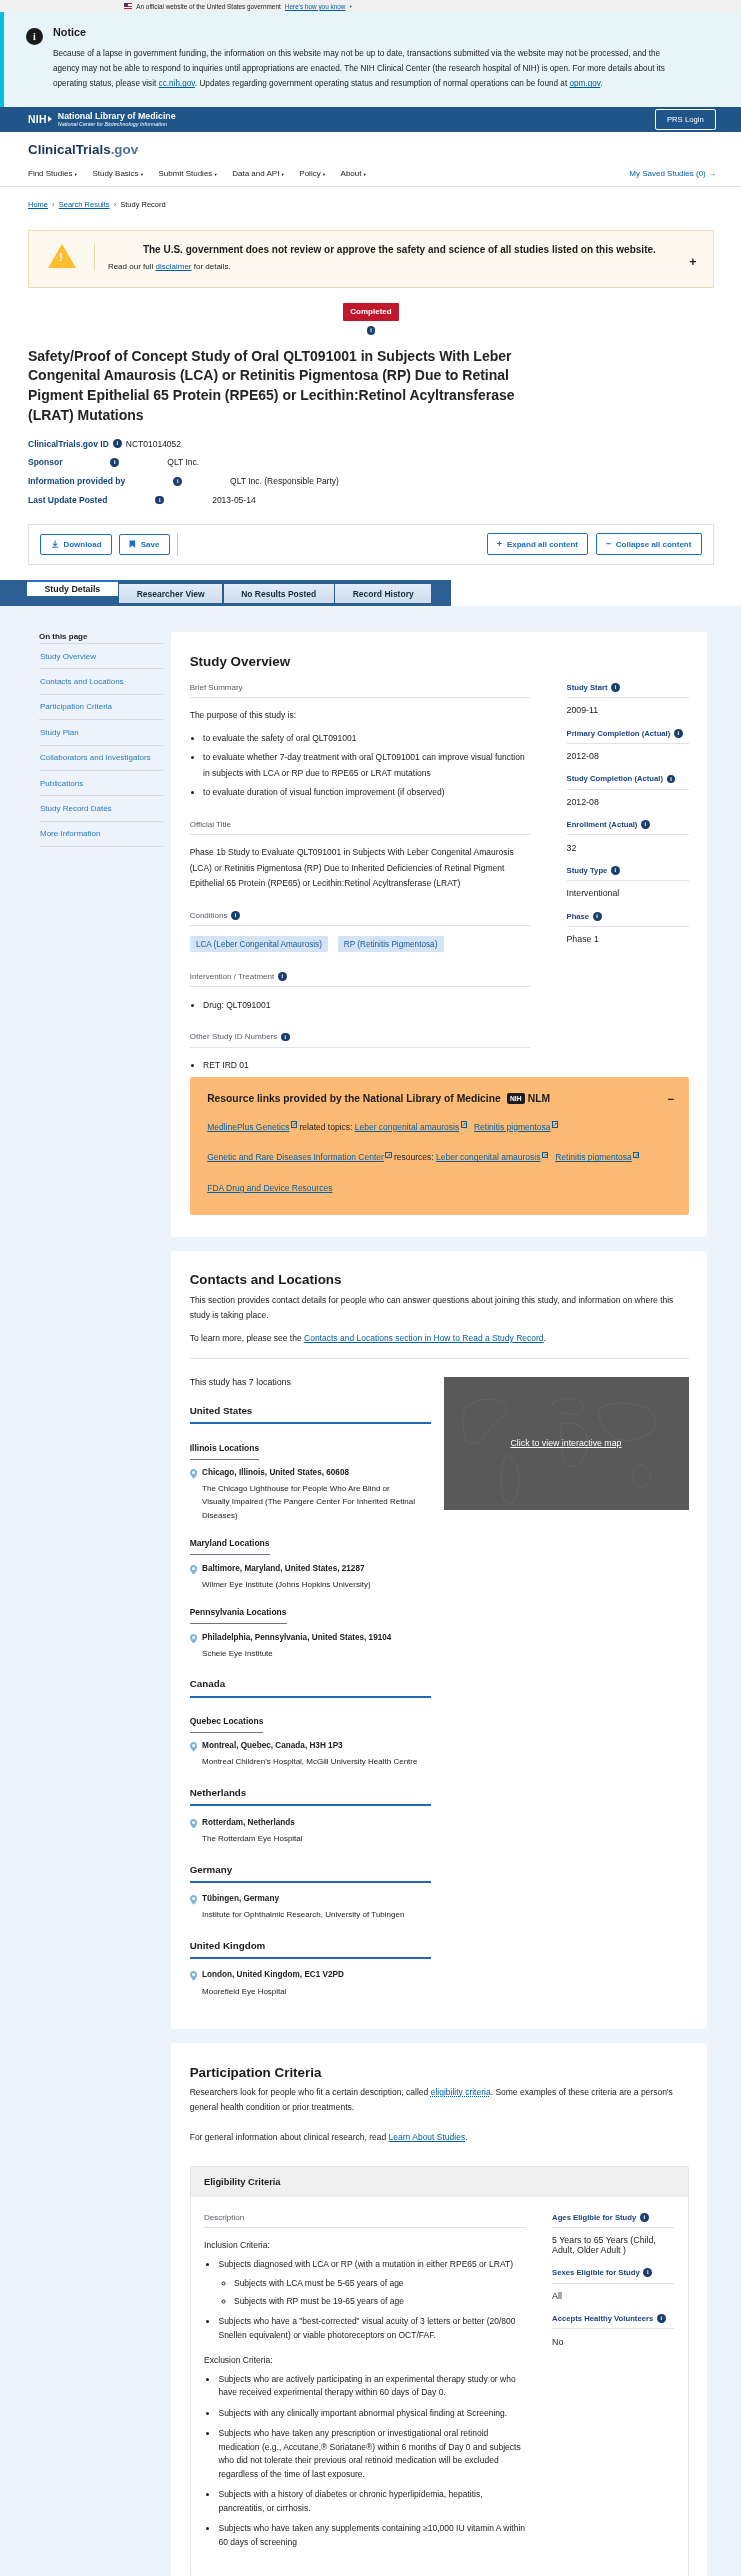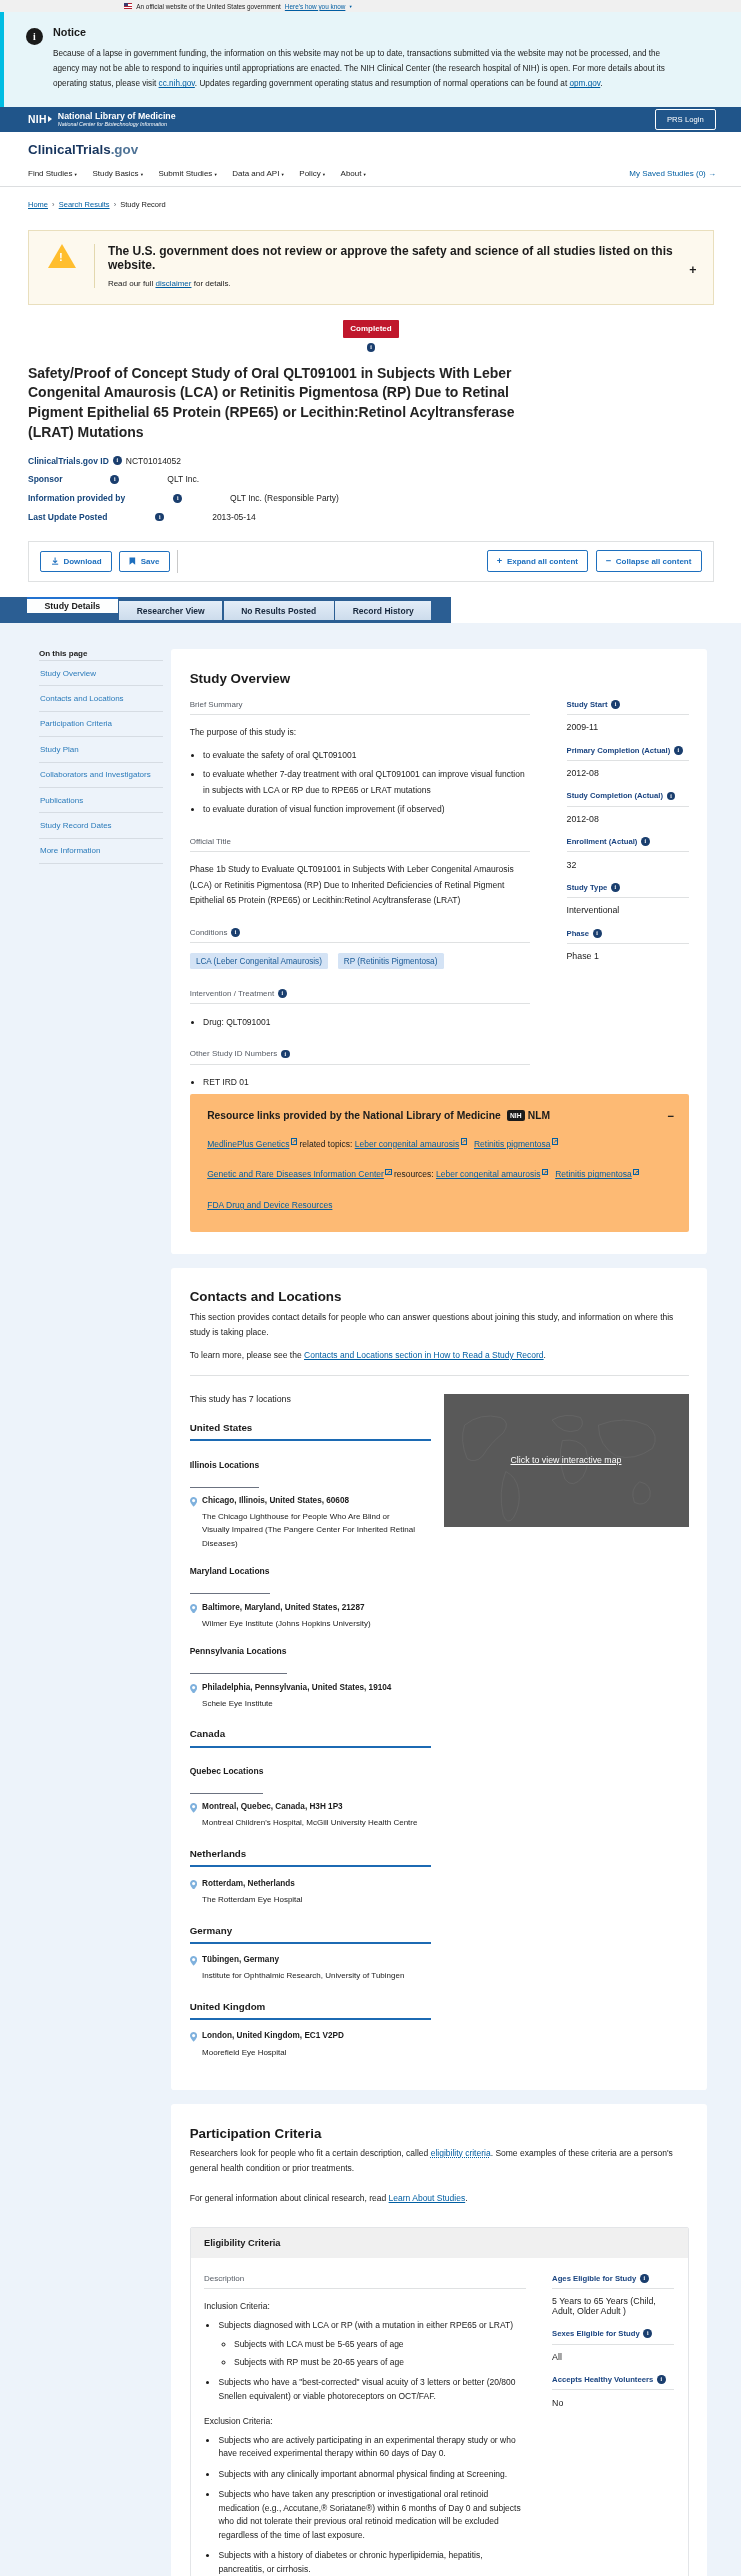--- a/index.html
+++ b/index.html
@@ -43,21 +43,21 @@
   
   .crumbs { margin-top:13.4px; font-size:7.5px; display:flex; gap:4.1px; align-items:center; }
   .crumbs .sep { color:#565c65; }
   .crumb-cur { color:#1b1b1b; }
 
   
   .warn { margin-top:20.6px; background:#fdf9ee; border:0.5px solid #e9dfbd; display:flex; align-items:flex-start; padding:13.4px 15.5px 15.5px 18.5px; position:relative; }
   .warn-tri { width:0; height:0; border-left:14px solid transparent; border-right:14px solid transparent; border-bottom:24px solid #ffbe2e; position:relative; margin-right:18.5px; flex:none; }
   .warn-tri::after { content:"!"; position:absolute; left:-2.6px; top:7.2px; color:#fff; font-weight:bold; font-size:11.3px; }
   .warn-div { width:0.5px; align-self:stretch; background:#e3d8ae; margin-right:13.4px; }
-  .warn h3 { font-size:12px; margin-bottom:7.2px; }
+  .warn h3 { font-size:10px; margin-bottom:7.2px;margin-left:35px; }
   .warn .warn-sub { font-size:8px; }
   .warn-plus { position:absolute; right:16.5px; top:44%; font-size:12.4px; font-weight:bold; cursor:pointer; }
 
   
   .statusrow { margin-top:15.5px; display:flex; align-items:center; gap:5.2px;flex-direction:column; }
   .badge { background:#c0172c; color:#fff; font-size:8px; font-weight:bold; padding:4.1px 7.2px; border-radius:1px; }
   .ii { display:inline-block; width:8.8px; height:8.8px; border-radius:50%; background:#1a3e6e; color:#fff; font-size:5.7px; font-weight:bold; text-align:center; line-height:8.8px; vertical-align:0.5px; flex:none; }
   .ii::before { content:"i"; font-family:"Liberation Serif",serif; }
   h1.title { margin-top:12.4px; font-size:14px; line-height:1.4; max-width:520px; color:#242424; }
   .metarow { margin-top:13.4px; font-size:8.5px; display:flex; align-items:center; gap:4.1px; }
@@ -116,21 +116,21 @@
   
   .learnmore { margin-top:10.3px; font-size:8.5px; }
   .sectionrule { border-bottom:0.5px solid #dfe1e2; margin-top:15.5px; }
   .loc-grid { display:flex; gap:12.4px; margin-top:17.5px; }
   .loc-left { flex:1; }
   .map { width:245px; height:133px; flex:none; background:#595959; position:relative; }
   .map-label { position:absolute; top:46%; width:100%; text-align:center; color:#fff; font-size:8.8px; text-decoration:underline; cursor:pointer; }
   .loc-count { font-size:8.8px; }
   .country { margin-top:18.5px; }
   .country h3 { font-size:9.8px; padding-bottom:6.2px; border-bottom:2.1px solid #1c6ab3; margin-bottom:11.3px; }
-  .stlabel { font-size:8.5px; font-weight:bold; border-bottom:0.5px solid #6b7280; display:inline-block; padding-bottom:17px; margin:7.2px 0 8.2px; }
+  .stlabel { font-size:8.5px; font-weight:bold; border-bottom:0.5px solid #6b7280; display:inline-block; padding-bottom:6px; margin:7.2px 0 8.2px; }
   .locentry { display:flex; gap:5.2px; margin-bottom:9.3px; }
   .pin { flex:none; margin-top:1px; }
   .locplace { font-size:8.2px; font-weight:bold; }
   .locfac { font-size:8px; margin-top:5.2px; line-height:1.65; font-weight:normal; max-width:216px; }
 
   
   .dotted { color:#005ea2; text-decoration:underline dotted; cursor:pointer; }
   .eligbox { margin-top:20.6px; border:0.5px solid #e3e5e8; border-radius:2.1px; overflow:hidden; }
   .eligbox .bhead { background:#f0f0f0; font-size:9.3px; font-weight:bold; padding:10.3px 13.4px; }
   .eligbody { display:flex; gap:26px; padding:15.5px 13.4px 20.6px; }
@@ -524,21 +524,21 @@
       <div class="eligbox">
         <div class="bhead">Eligibility Criteria</div>
         <div class="eligbody">
           <div class="elig-left">
             <div class="glabel">Description</div>
             <p>Inclusion Criteria:</p>
             <ul>
               <li><span>Subjects diagnosed with LCA or RP (with a mutation in either RPE65 or LRAT)</span>
                 <ul>
                   <li>Subjects with LCA must be 5-65 years of age</li>
-                  <li>Subjects with RP must be 20-65 years of age</li>
+                  <li>Subjects with RP must be 19-65 years of age</li>
                 </ul>
               </li>
               <li>Subjects who have a "best-corrected" visual acuity of 3 letters or better (20/800 Snellen equivalent) or viable photoreceptors on OCT/FAF.</li>
             </ul>
             <p>Exclusion Criteria:</p>
             <ul>
               <li>Subjects who are actively participating in an experimental therapy study or who have received experimental therapy within 60 days of Day 0.</li>
               <li>Subjects with any clinically important abnormal physical finding at Screening.</li>
               <li>Subjects who have taken any prescription or investigational oral retinoid medication (e.g., Accutane,® Soriatane®) within 6 months of Day 0 and subjects who did not tolerate their previous oral retinoid medication will be excluded regardless of the time of last exposure.</li>
               <li>Subjects with a history of diabetes or chronic hyperlipidemia, hepatitis, pancreatitis, or cirrhosis.</li>

